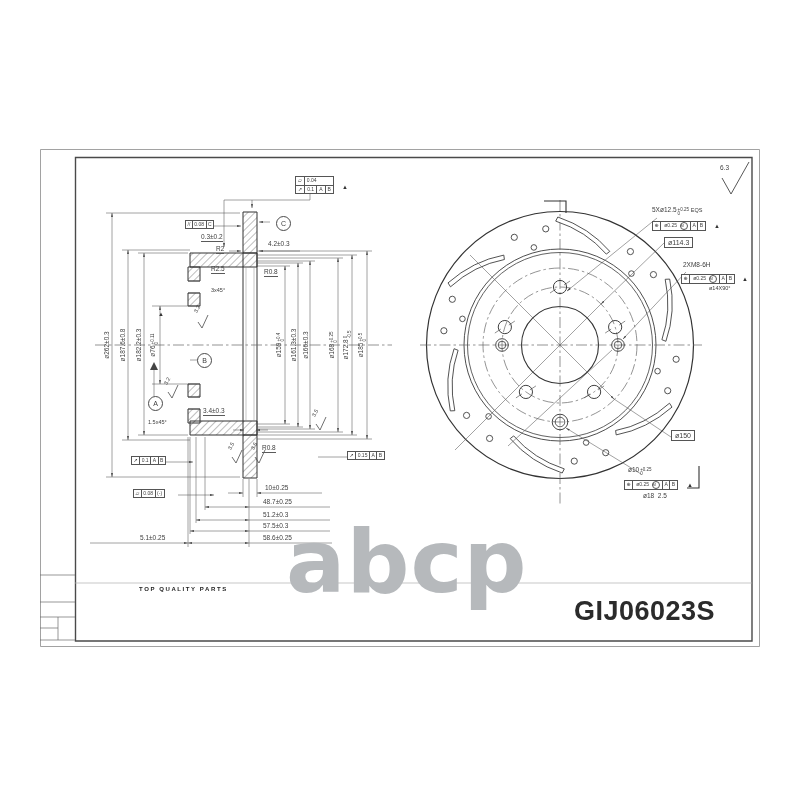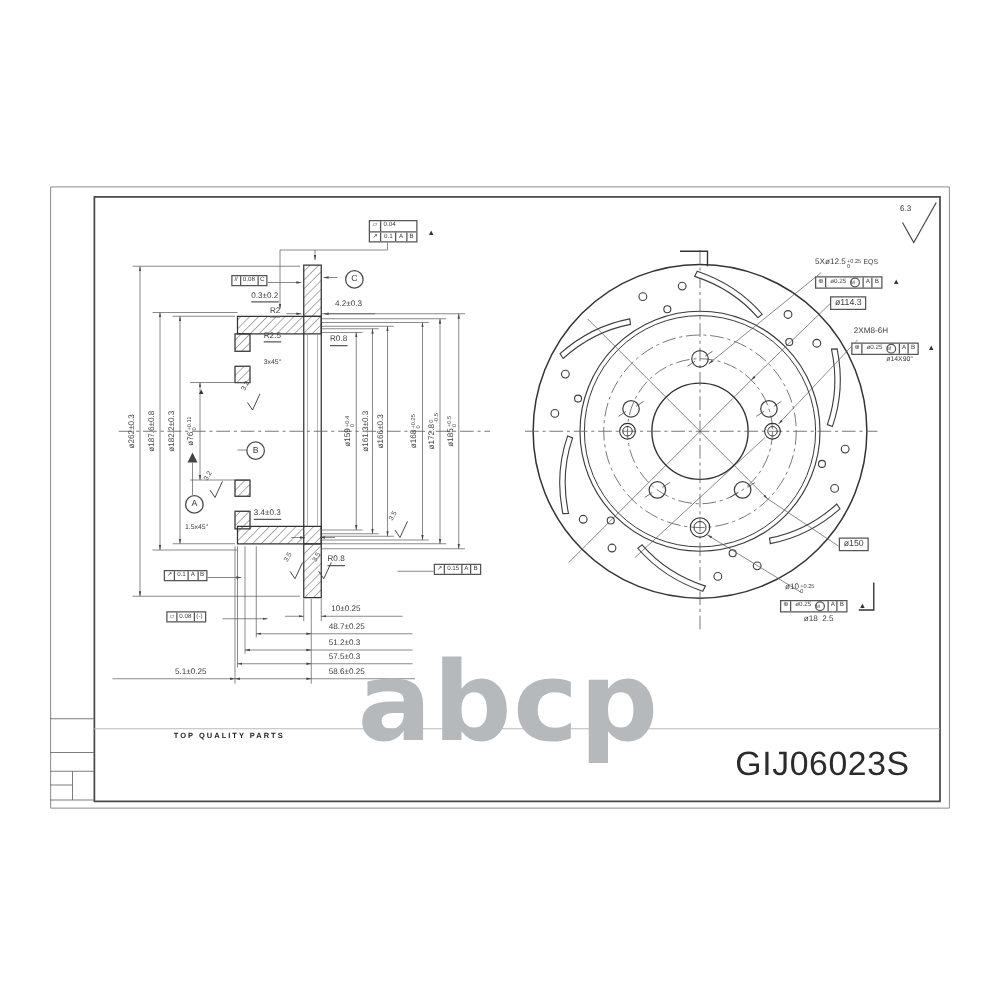--- a/index.html
+++ b/index.html
@@ -20,21 +20,21 @@
   .fcf2 .row span{padding:0 2px;}
   .fcf2 .row span + span{border-left:0.8px solid #555;}
   .cm{display:inline-block;width:6px;height:6px;border:0.7px solid #555;border-radius:50%;font-size:4px;line-height:6px;text-align:center;padding:0 !important;margin:0 1px;}
   .datum{position:absolute;width:13px;height:13px;border:0.9px solid #4a4a4a;border-radius:50%;font-size:7px;line-height:13px;text-align:center;color:#3d3d3d;background:#fff;}
   .tri{position:absolute;color:#333;font-size:6px;line-height:1;}
   .boxed{position:absolute;border:0.9px solid #555;background:#fff;color:#3d3d3d;font-size:7px;padding:1px 3px;white-space:nowrap;}
   .rot{transform-origin:center;white-space:nowrap;position:absolute;color:#3d3d3d;}
   #watermark{position:absolute;left:286px;top:518px;font-family:"DejaVu Sans",sans-serif;font-weight:bold;font-size:88px;color:#b6b9bc;letter-spacing:1px;line-height:1;z-index:30;}
   #brand{position:absolute;left:92px;top:592px;font-family:"DejaVu Serif",serif;font-weight:bold;font-size:46px;color:#1c1c1c;letter-spacing:-2px;line-height:1;z-index:5;}
   #tagline{position:absolute;left:139px;top:586px;font-size:6px;font-weight:bold;letter-spacing:1.6px;color:#222;z-index:6;}
-  #partnum{position:absolute;left:574px;top:596px;width:168px;text-align:center;font-size:27px;font-weight:normal;color:#2b2b2b;letter-spacing:0.5px;z-index:5;}
+  #partnum{position:absolute;left:574px;top:596px;width:168px;text-align:left;font-size:27px;font-weight:bold;color:#2b2b2b;letter-spacing:0.5px;z-index:5;}
 </style>
 </head>
 <body>
 
 <div id="sheet">
 
 <svg id="dwg" width="800" height="800" viewBox="0 0 800 800">
   <defs>
     <pattern id="hatch" patternUnits="userSpaceOnUse" width="5" height="5" patternTransform="rotate(45)">
       <line x1="0" y1="0" x2="0" y2="5" stroke="#5a5a5a" stroke-width="0.8"></line>

